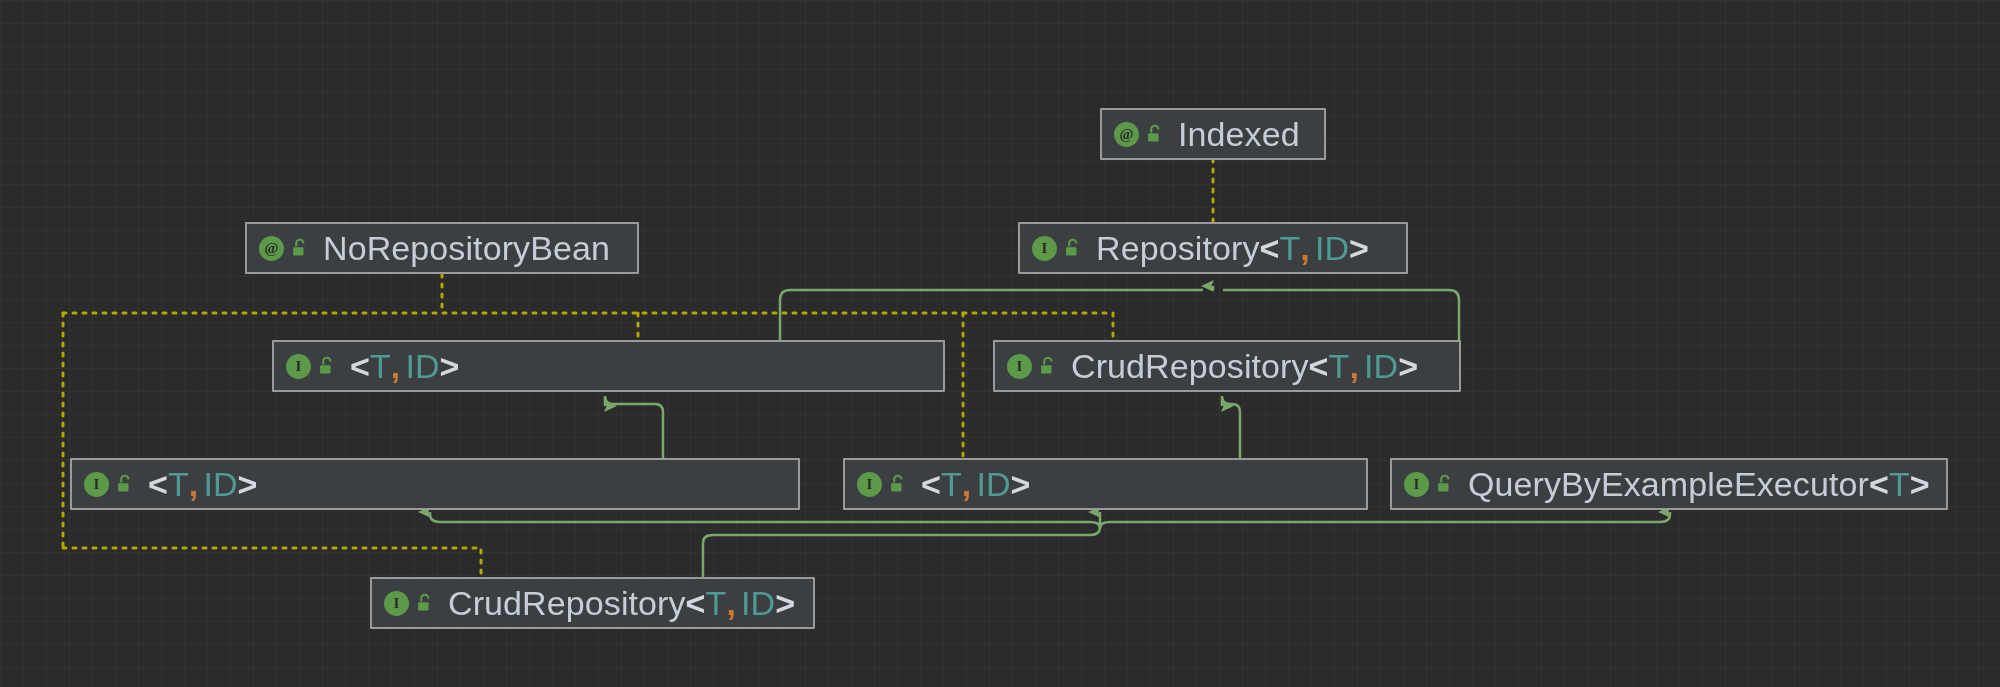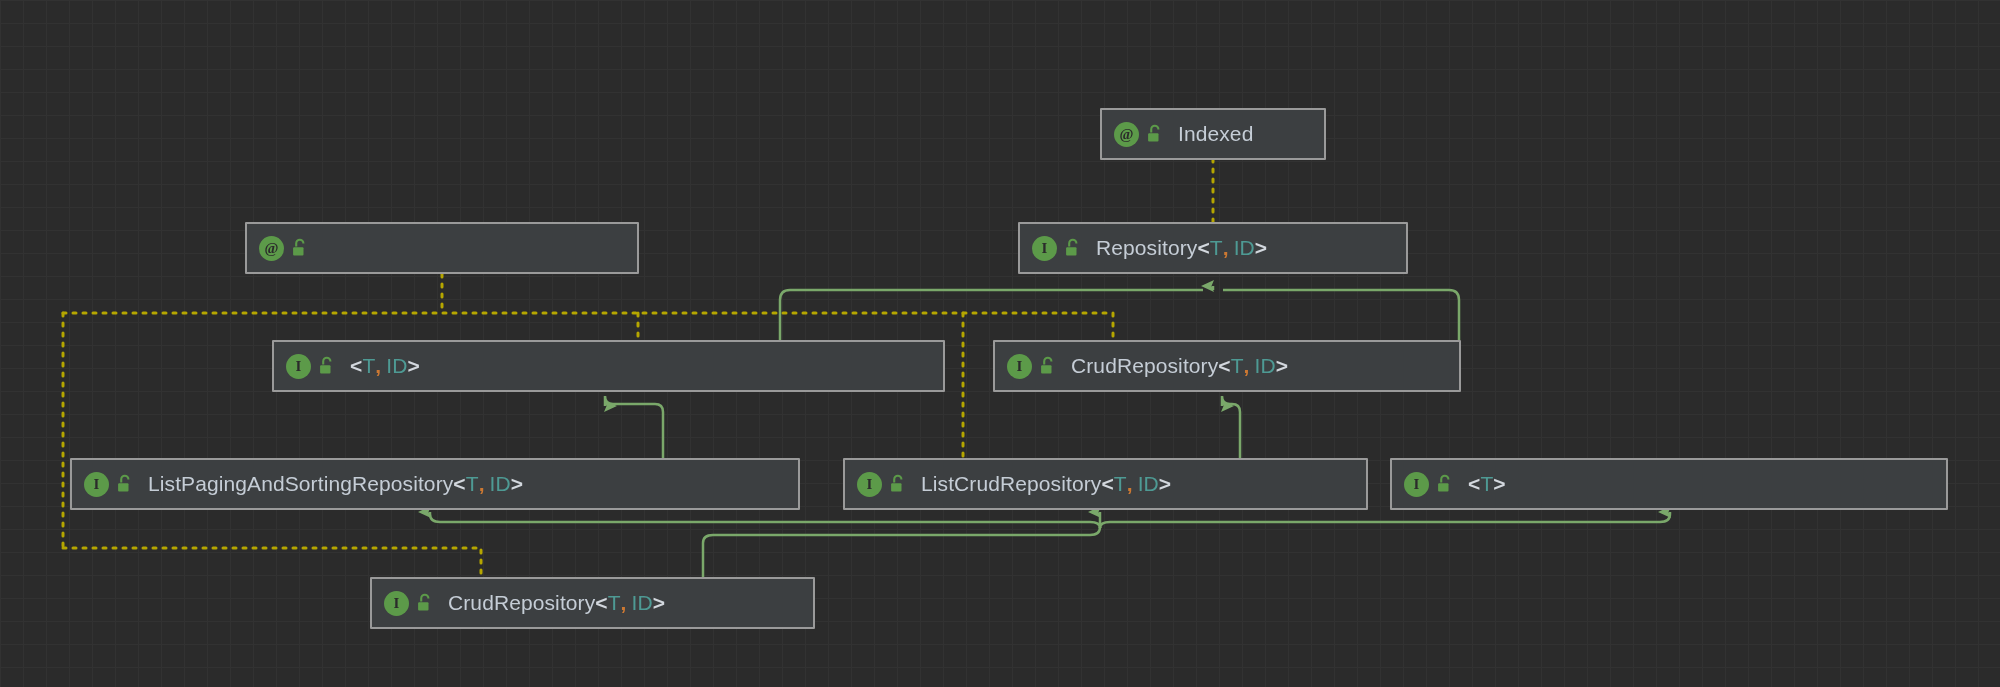--- a/index.html
+++ b/index.html
@@ -70,21 +70,21 @@
     text-align: center;
     flex: 0 0 auto;
   }
   .lock-icon {
     width: 18px;
     height: 20px;
     flex: 0 0 auto;
     display: block;
   }
   .node-label {
-    font-size: 21px;
+    font-size: 34px;
     color: #c5cdd6;
     letter-spacing: 0.1px;
     display: inline-flex;
     align-items: baseline;
   }
   .gen-bracket {
     color: #d3d8de;
     font-weight: 700;
   }
   .gen-type {
@@ -152,20 +152,23 @@
       <div class="node" style="left: 245px; top: 222px; width: 394px;">
         <span class="node-icons">
           <span class="kind-badge">@</span>
           <span style="display: flex;">
             <svg class="lock-icon" viewBox="0 0 18 20" xmlns="http://www.w3.org/2000/svg">
               <path d="M5.2 8.6 V5.4 a3.6 3.6 0 0 1 7.2 0" fill="none" stroke="#5c9a49" stroke-width="2.1"></path>
               <rect x="2.1" y="9.2" width="10.4" height="8.2" rx="1" fill="#5c9a49"></rect>
             </svg>
           </span>
         </span>
+        <span class="node-label">
+          <span>NoRepositoryBean</span>
+        </span>
       </div>
       <div class="node" style="left: 1018px; top: 222px; width: 390px;">
         <span class="node-icons">
           <span class="kind-badge">I</span>
           <span style="display: flex;">
             <svg class="lock-icon" viewBox="0 0 18 20" xmlns="http://www.w3.org/2000/svg">
               <path d="M5.2 8.6 V5.4 a3.6 3.6 0 0 1 7.2 0" fill="none" stroke="#5c9a49" stroke-width="2.1"></path>
               <rect x="2.1" y="9.2" width="10.4" height="8.2" rx="1" fill="#5c9a49"></rect>
             </svg>
           </span>
@@ -220,58 +223,57 @@
         <span class="node-icons">
           <span class="kind-badge">I</span>
           <span style="display: flex;">
             <svg class="lock-icon" viewBox="0 0 18 20" xmlns="http://www.w3.org/2000/svg">
               <path d="M5.2 8.6 V5.4 a3.6 3.6 0 0 1 7.2 0" fill="none" stroke="#5c9a49" stroke-width="2.1"></path>
               <rect x="2.1" y="9.2" width="10.4" height="8.2" rx="1" fill="#5c9a49"></rect>
             </svg>
           </span>
         </span>
         <span class="node-label">
-          <span>ListPagingAndSortingRepository</span>
           <span class="gen-bracket">&lt;</span>
           <span class="gen-type">T</span>
           <span class="gen-comma">,</span>
           <span class="gen-type">ID</span>
           <span class="gen-bracket">&gt;</span>
         </span>
       </div>
       <div class="node" style="left: 843px; top: 458px; width: 525px;">
         <span class="node-icons">
           <span class="kind-badge">I</span>
           <span style="display: flex;">
             <svg class="lock-icon" viewBox="0 0 18 20" xmlns="http://www.w3.org/2000/svg">
               <path d="M5.2 8.6 V5.4 a3.6 3.6 0 0 1 7.2 0" fill="none" stroke="#5c9a49" stroke-width="2.1"></path>
               <rect x="2.1" y="9.2" width="10.4" height="8.2" rx="1" fill="#5c9a49"></rect>
             </svg>
           </span>
         </span>
         <span class="node-label">
-          <span>ListCrudRepository</span>
           <span class="gen-bracket">&lt;</span>
           <span class="gen-type">T</span>
           <span class="gen-comma">,</span>
           <span class="gen-type">ID</span>
           <span class="gen-bracket">&gt;</span>
         </span>
       </div>
       <div class="node" style="left: 1390px; top: 458px; width: 558px;">
         <span class="node-icons">
           <span class="kind-badge">I</span>
           <span style="display: flex;">
             <svg class="lock-icon" viewBox="0 0 18 20" xmlns="http://www.w3.org/2000/svg">
               <path d="M5.2 8.6 V5.4 a3.6 3.6 0 0 1 7.2 0" fill="none" stroke="#5c9a49" stroke-width="2.1"></path>
               <rect x="2.1" y="9.2" width="10.4" height="8.2" rx="1" fill="#5c9a49"></rect>
             </svg>
           </span>
         </span>
         <span class="node-label">
+          <span>QueryByExampleExecutor</span>
           <span class="gen-bracket">&lt;</span>
           <span class="gen-type">T</span>
           <span class="gen-bracket">&gt;</span>
         </span>
       </div>
       <div class="node" style="left: 370px; top: 577px; width: 445px;">
         <span class="node-icons">
           <span class="kind-badge">I</span>
           <span style="display: flex;">
             <svg class="lock-icon" viewBox="0 0 18 20" xmlns="http://www.w3.org/2000/svg">

